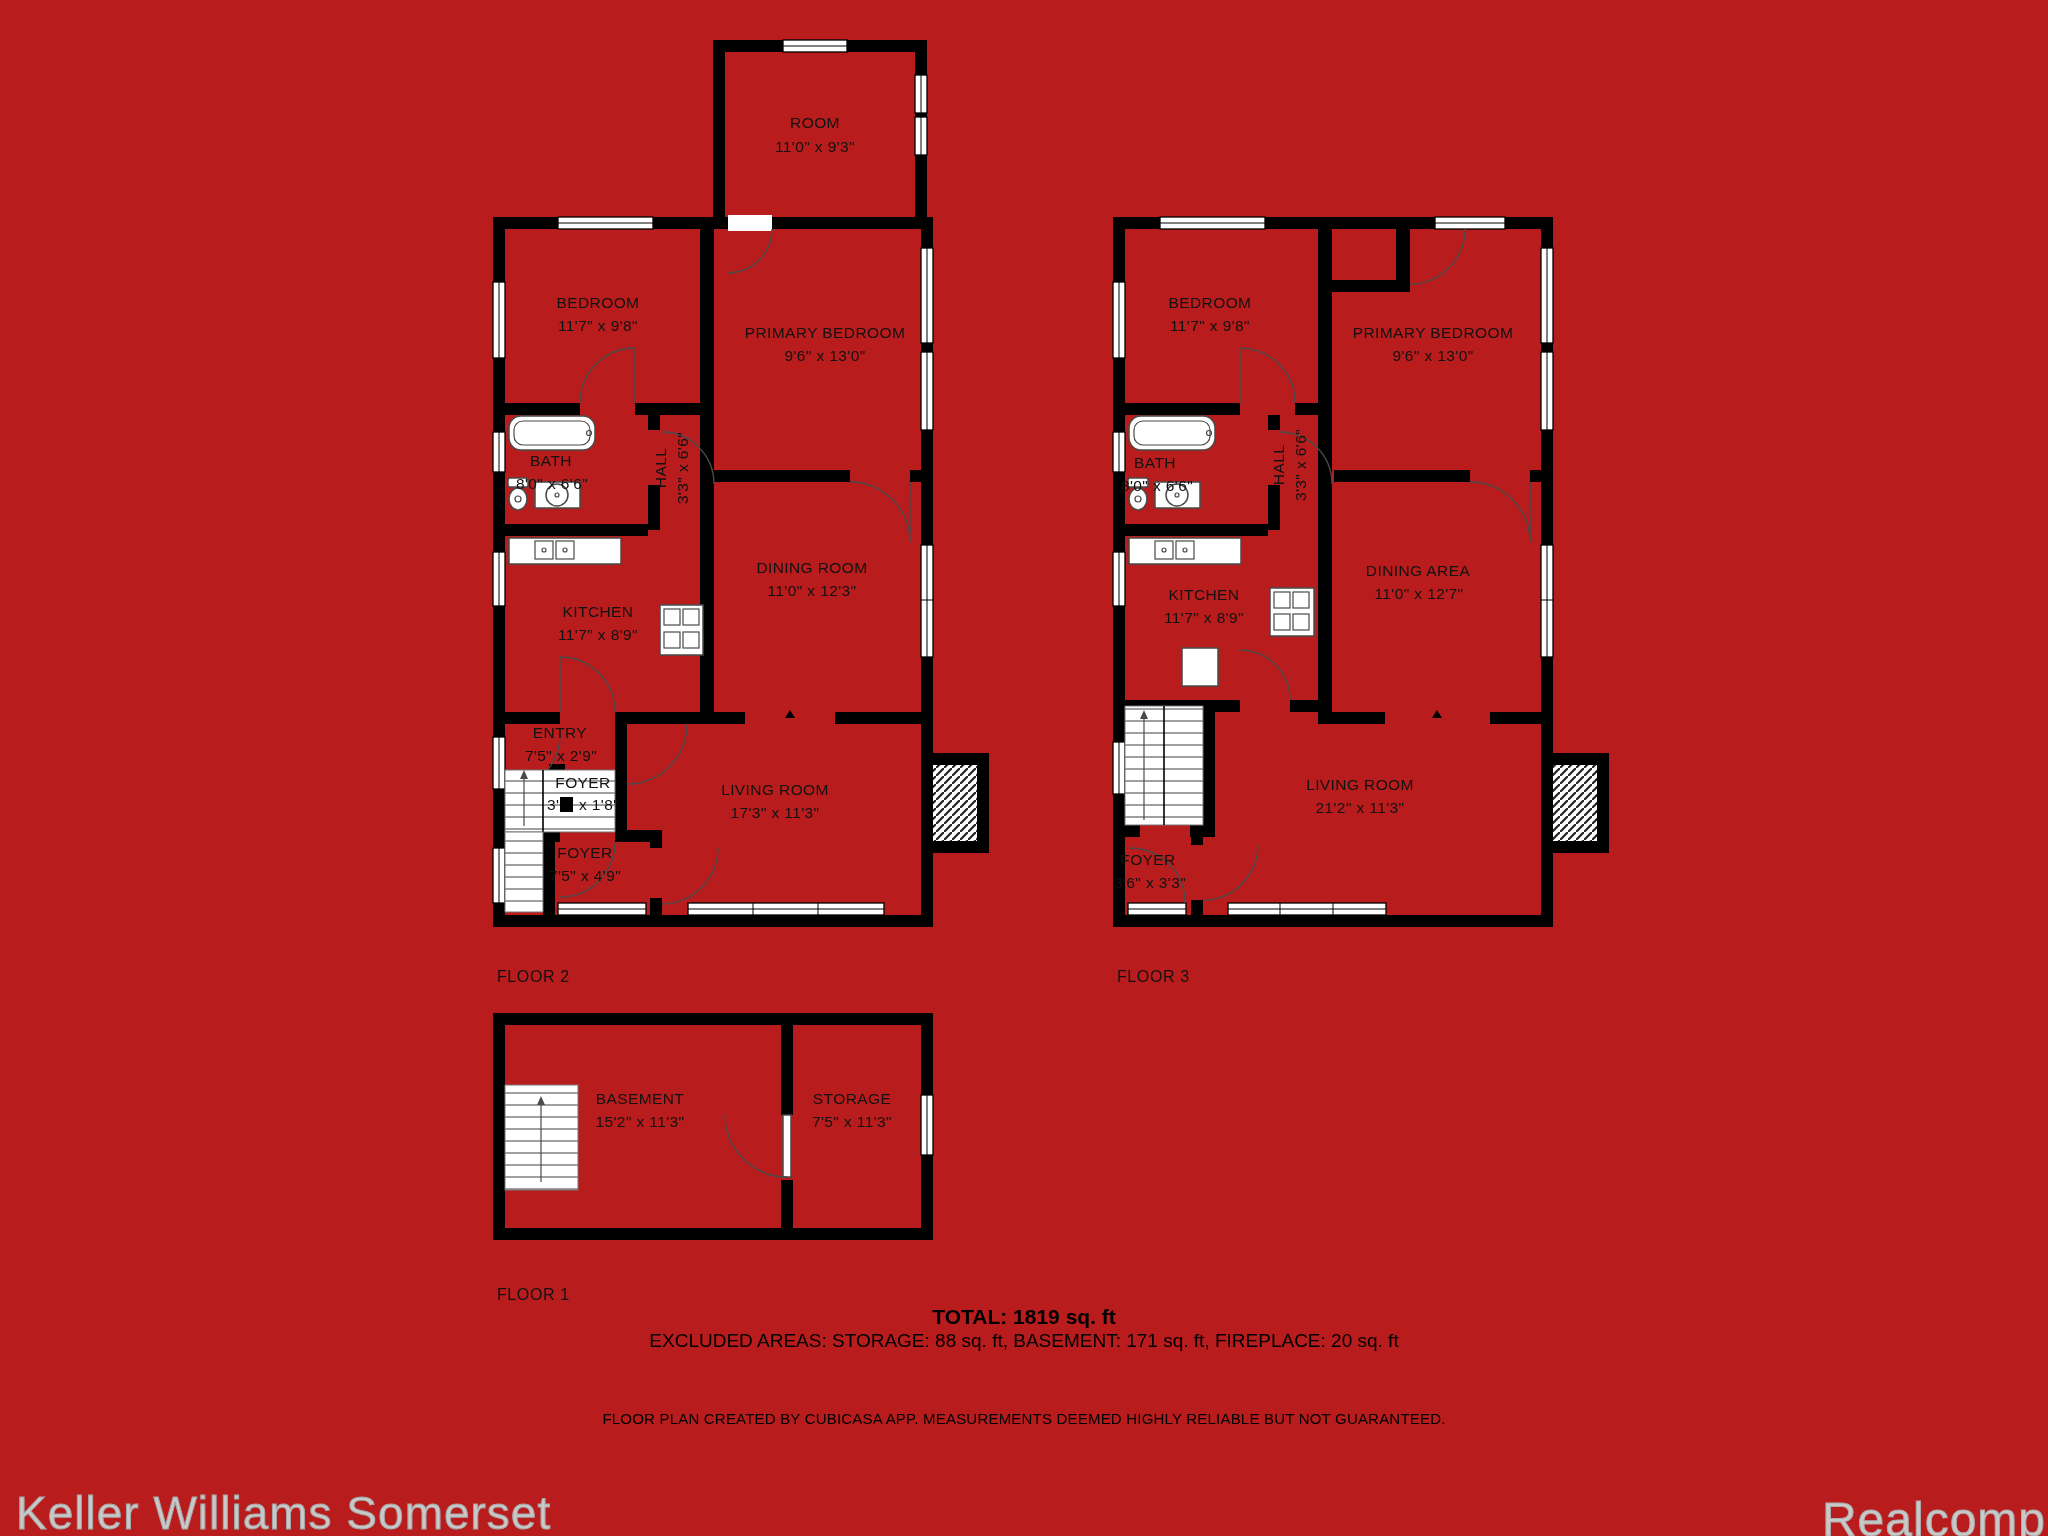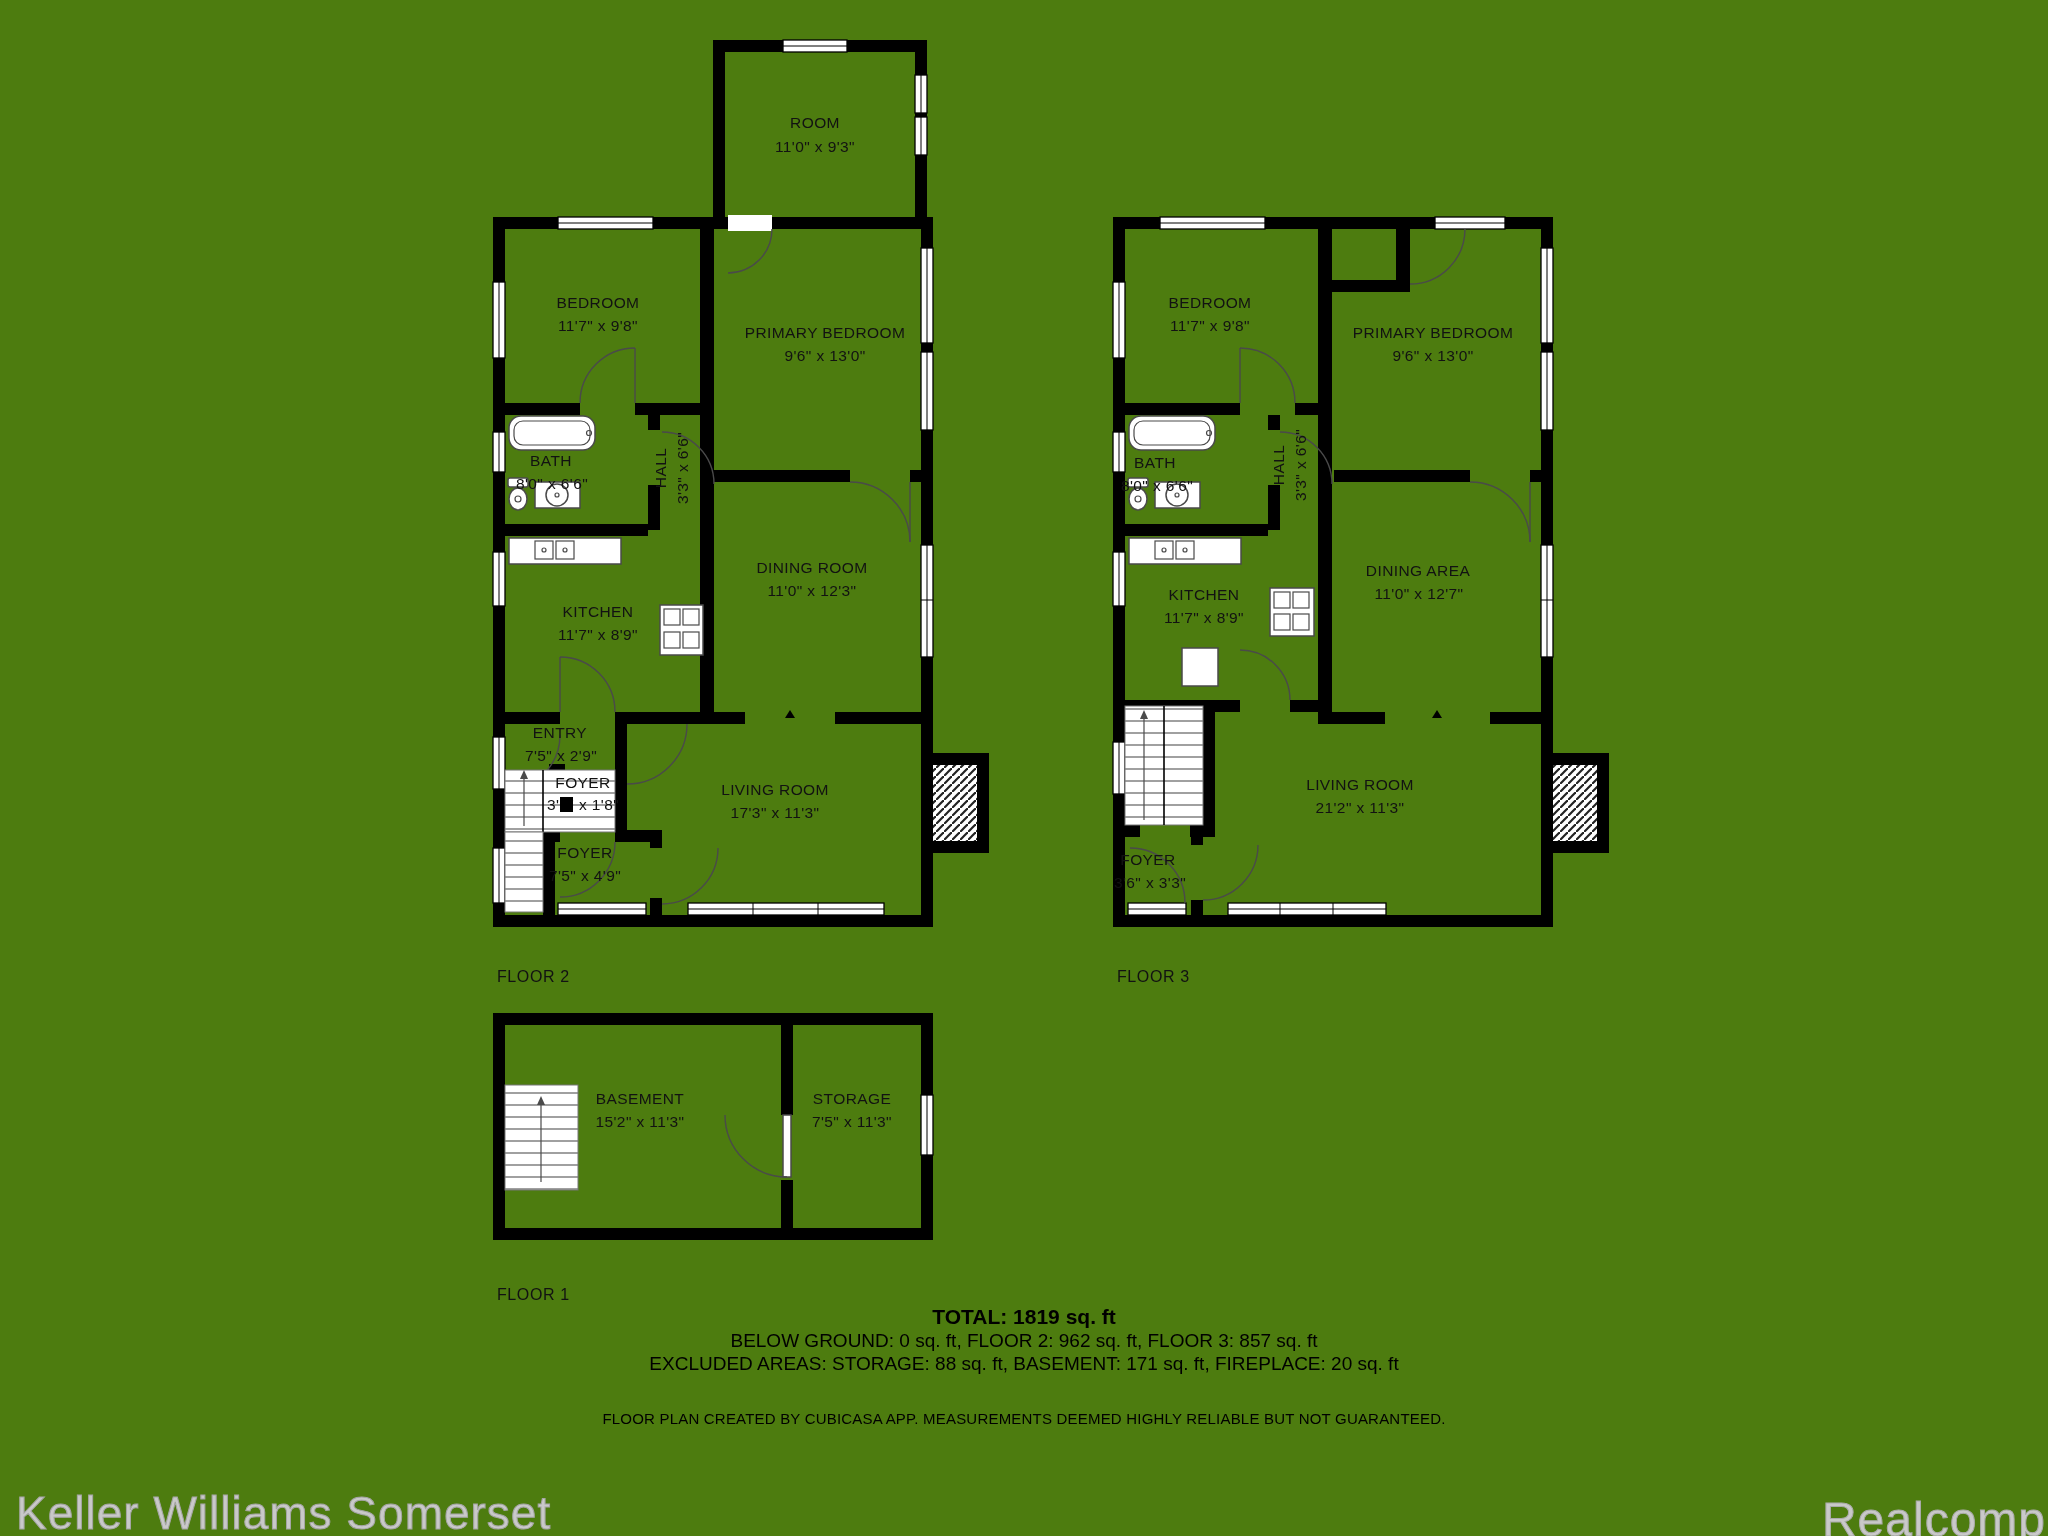--- a/index.html
+++ b/index.html
@@ -1,16 +1,16 @@
 <!DOCTYPE html>
 <html><head>
 <meta charset="utf-8">
 <style>
   html,body{margin:0;padding:0;background:#fff;}
-  .page{position:relative;width:2048px;height:1536px;background:#4d7c0f;overflow:hidden;
+  .page{position:relative;width:2048px;height:1536px;background:#b91c1c;overflow:hidden;
         font-family:"Liberation Sans",sans-serif;}
   svg{position:absolute;left:0;top:0;}
   .wall{fill:#000;}
   .win{fill:#fff;stroke:#000;stroke-width:1.3;}
   .winline{stroke:#000;stroke-width:1;}
   .door-arc{fill:none;stroke:#4a4a4a;stroke-width:1.4;}
   .leaf{stroke:#4a4a4a;stroke-width:1.4;}
   .fixture{fill:#fff;stroke:#4a4a4a;stroke-width:1.5;}
   .fixline{stroke:#4a4a4a;stroke-width:1.2;fill:none;}
   .stair{fill:url(#treadsH);stroke:#777;stroke-width:1;}
@@ -359,20 +359,19 @@
     <text class="room-name" x="640" y="1104">BASEMENT</text>
     <text class="room-dims" x="640" y="1127">15'2" x 11'3"</text>
     <text class="room-name" x="852" y="1104">STORAGE</text>
     <text class="room-dims" x="852" y="1127">7'5" x 11'3"</text>
     <text class="floor-caption" x="497" y="1300">FLOOR 1</text>
   </g>
 </svg>
 
   <div class="summary">
     <div class="total">TOTAL: 1819 sq. ft</div>
-    <div class="line">BELOW GROUND: 0 sq. ft, FLOOR 2: 962 sq. ft, FLOOR 3: 857 sq. ft</div>
     <div class="line">EXCLUDED AREAS: STORAGE: 88 sq. ft, BASEMENT: 171 sq. ft, FIREPLACE: 20 sq. ft</div>
   </div>
   <div class="disclaimer">FLOOR PLAN CREATED BY CUBICASA APP. MEASUREMENTS DEEMED HIGHLY RELIABLE BUT NOT GUARANTEED.</div>
 
   <div class="logo-left">Keller Williams Somerset</div>
   <div class="logo-right">Realcomp</div>
 </div>
 
 </body></html>

